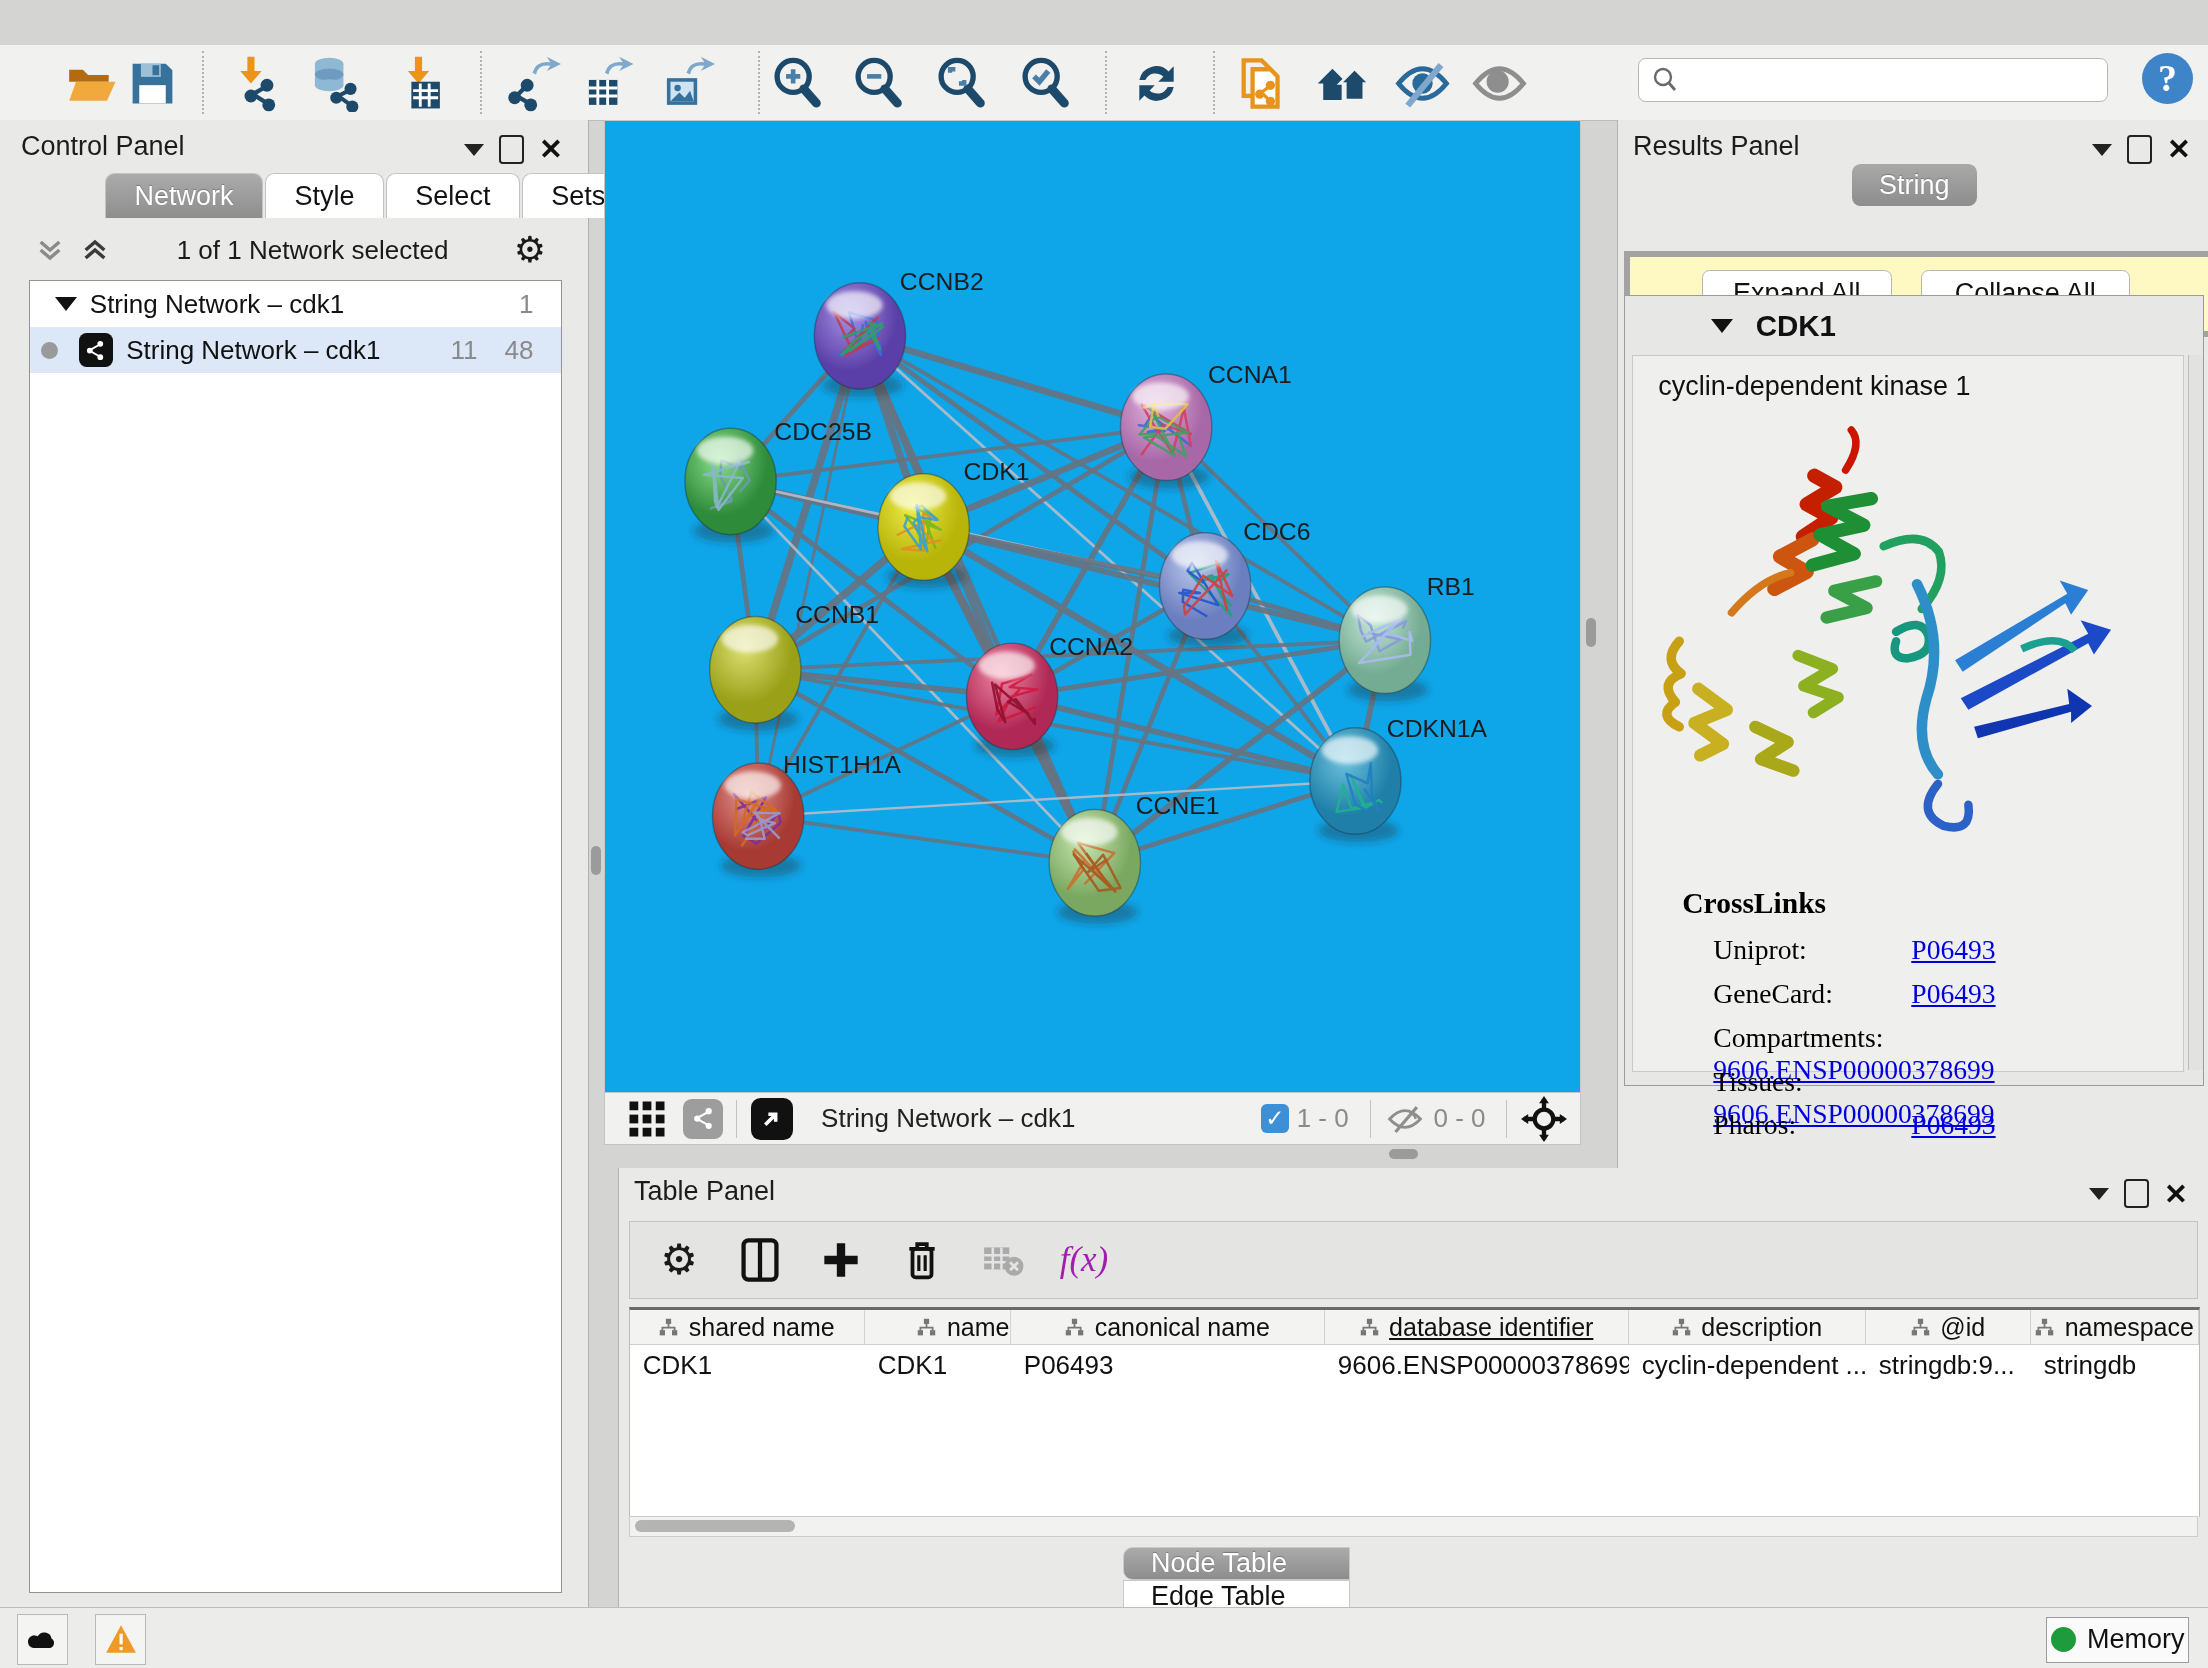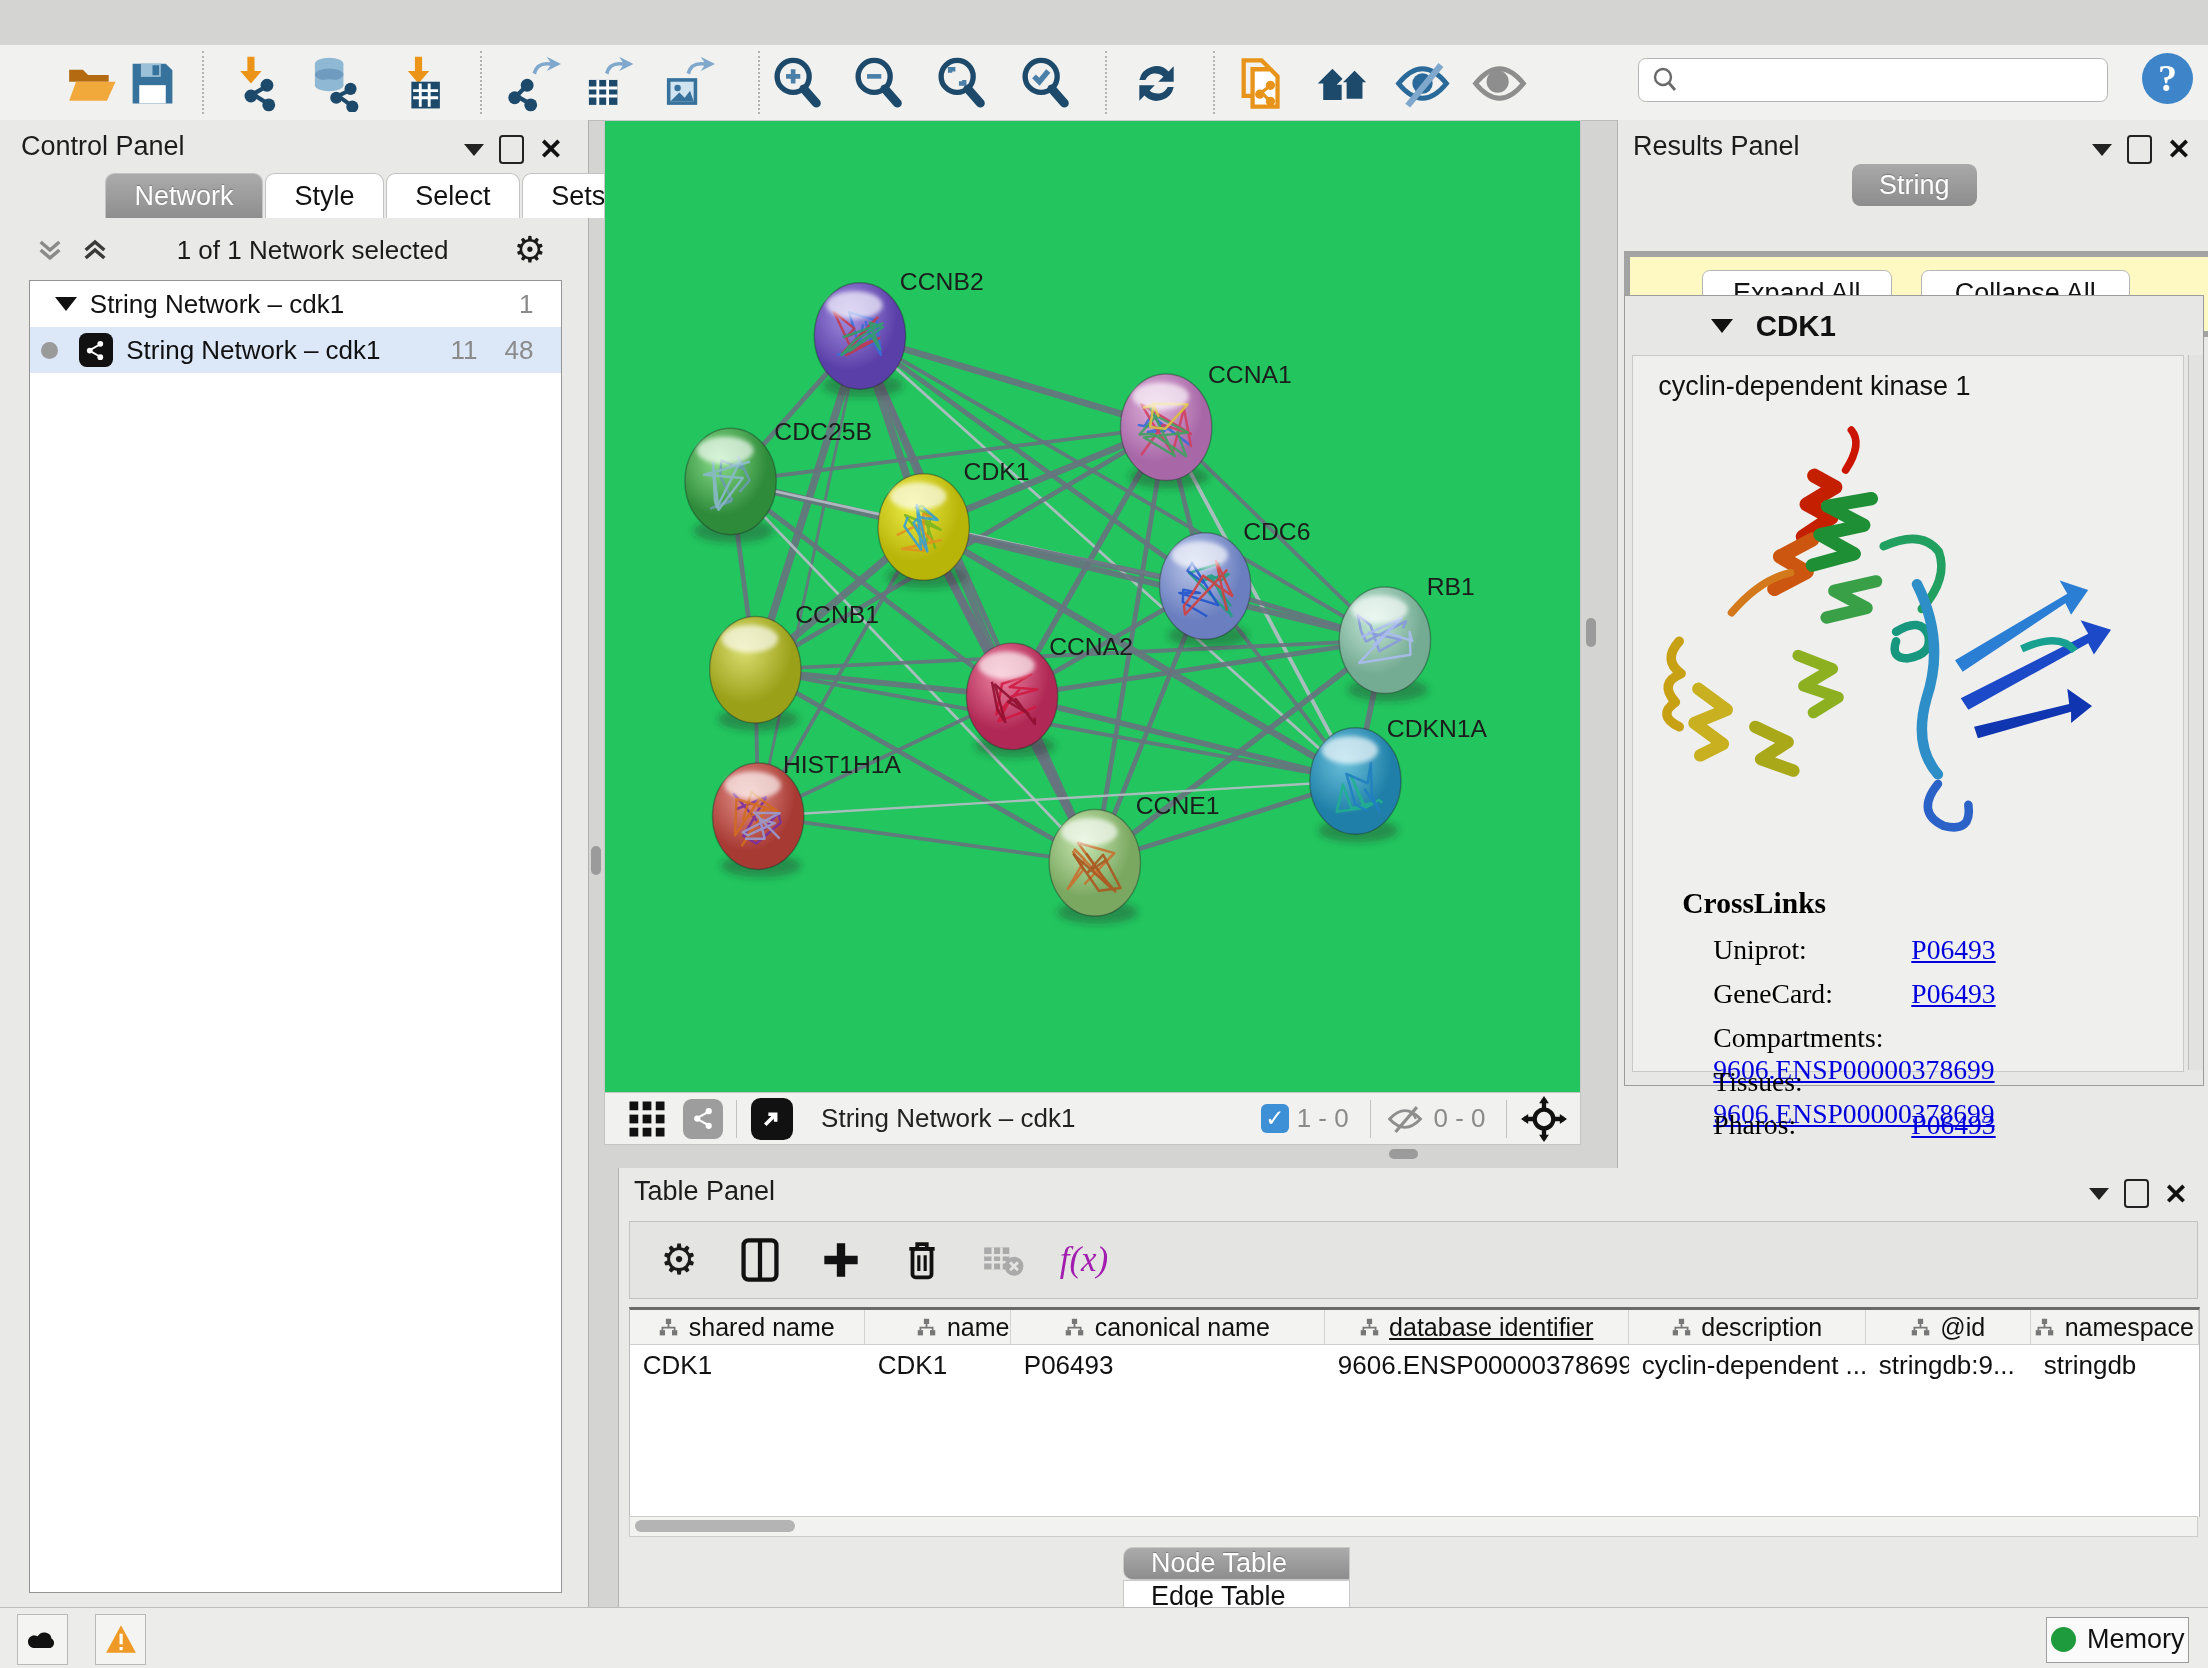--- a/index.html
+++ b/index.html
@@ -38,21 +38,21 @@
   .gear{font-size:36px;color:#1a1a1a;line-height:1;}
   #cp-list{position:absolute;left:28.5px;top:160px;width:531px;height:1311px;background:#fff;border:1px solid #949494;}
   .tree-row{position:relative;height:46px;display:flex;align-items:center;font-size:26px;color:#111;}
   .tree-row.sel{background:#dce7f8;}
   .tri-down{width:0;height:0;border-left:11.4px solid transparent;border-right:11.4px solid transparent;border-top:14.3px solid #111;margin:0 13.3px 0 25px;}
   .dot{width:17px;height:17px;border-radius:50%;background:#9a9a9a;margin:0 21px 0 11.4px;}
   .share-badge{width:34px;height:34px;background:#111;border-radius:7.6px;margin-right:13.3px;display:flex;align-items:center;justify-content:center;}
   .tree-num{color:#8a8a8a;margin-left:auto;}
 
   
-  #network-area{left:604px;top:120px;width:975px;height:972px;background:#22c55e;border:1px solid #c8c8c8;}
+  #network-area{left:604px;top:120px;width:975px;height:972px;background:#0ea5e9;border:1px solid #c8c8c8;}
   #net-toolbar{left:604px;top:1092px;width:975px;height:51px;background:#f1f1ef;border:1px solid #c4c4c4;display:flex;align-items:center;}
   .ntb-sep{width:1px;height:38px;background:#c2c2c2;margin:0 13.3px;}
   #net-title{font-size:26px;color:#222;margin-left:28.5px;}
   .cnt{font-size:26px;color:#8a8a8a;margin:0 7.6px;}
   .checkbox{width:28.5px;height:28.5px;background:#3d8fd6;border-radius:5.7px;color:#fff;font-size:23px;display:flex;align-items:center;justify-content:center;margin-left:13.3px;}
   .node-label{font-size:26px;fill:#1c1c1c;font-family:"Liberation Sans",sans-serif;}
 
   
   .splitter{background:#9b9b9b;border-radius:5.7px;}
 

